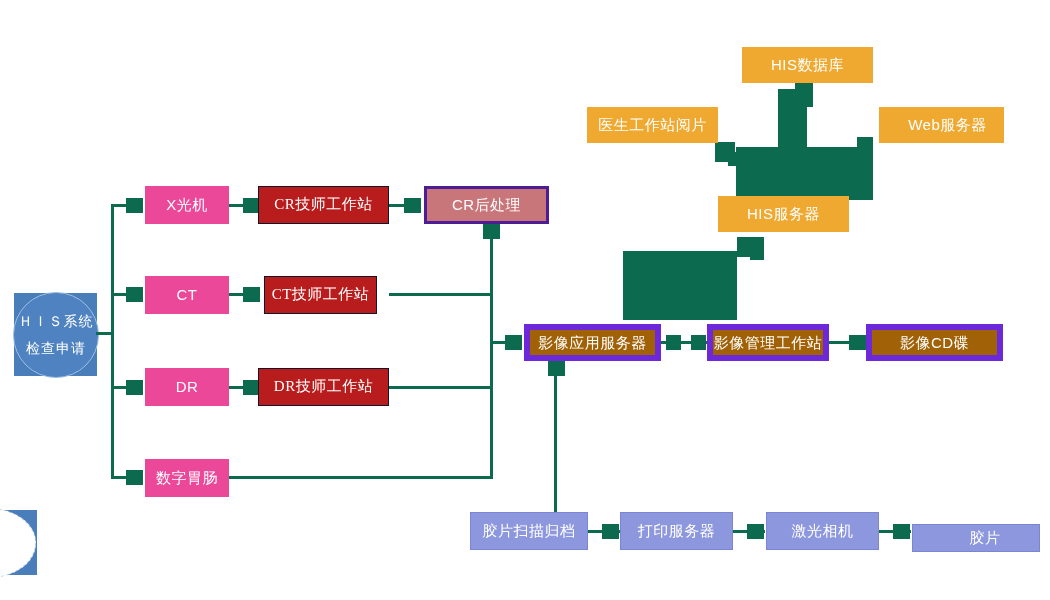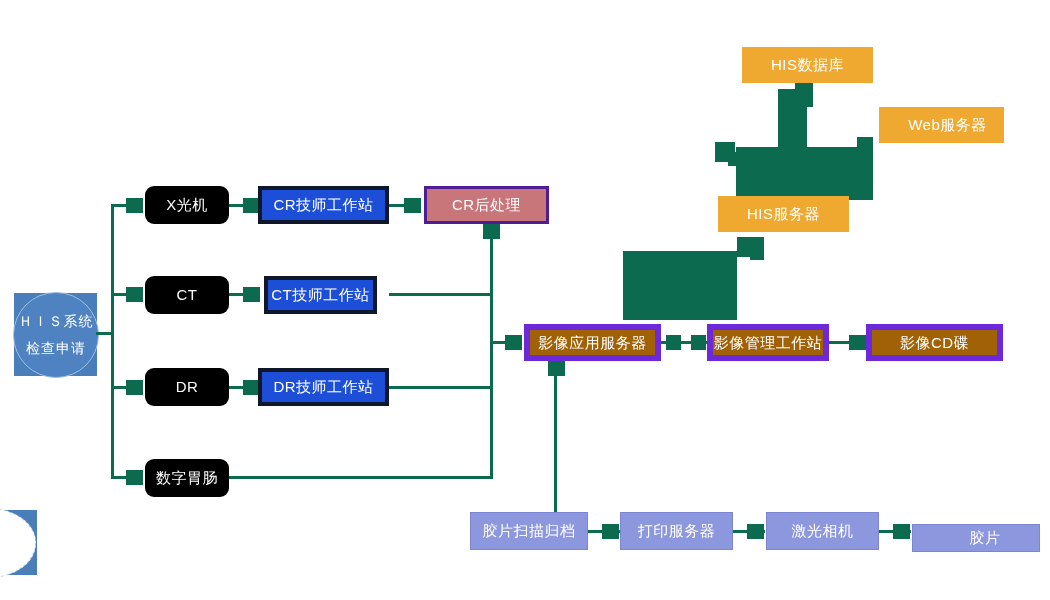--- a/index.html
+++ b/index.html
@@ -21,22 +21,22 @@
     align-items:center;
     justify-content:center;
     box-sizing:border-box;
     color:#ffffff;
     font-size:15px;
     letter-spacing:.5px;
     white-space:nowrap;
     line-height:1.15;
     user-select:none;
   }
-  .node.blue   { background:#000000;border-radius:9px; }
-  .node.purple { background:#1d4ed8; border:4px solid #0f172a; }
+  .node.blue   { background:#ec4899; }
+  .node.purple { background:#b91c1c; border:1px solid #0f172a;font-family:Liberation Serif, serif; }
   .node.red    { background:#C9767B; border:3px solid #4c1d95; }
   .node.orange { background:#a16207; border:6px solid #6d28d9; }
   .node.amber  { background:#EFA930; }
   .node.peri   { background:#8D97DE; border:1px solid #7A85D4; }
 
   
   .root-square{
     position:absolute;
     background:#4A7EBB;
   }
@@ -175,16 +175,17 @@
   <div class="blob" style="left:736px;top:147px;width:137px;height:53px;"></div>
   <div class="blob" style="left:857px;top:137px;width:16px;height:22px;"></div>
   <div class="blob" style="left:715px;top:142px;width:20px;height:20px;"></div>
   <div class="blob" style="left:728px;top:152px;width:14px;height:14px;"></div>
 
   <div class="blob" style="left:623px;top:251px;width:114px;height:69px;"></div>
   <div class="blob" style="left:737px;top:237px;width:27px;height:20px;"></div>
   <div class="blob" style="left:750px;top:246px;width:14px;height:14px;"></div>
 
   <div class="node amber" style="left:742px;top:47px;width:131px;height:36px;">HIS数据库</div>
+  <div class="node amber" style="left:587px;top:107px;width:131px;height:36px;">医生工作站阅片</div>
   <div class="node amber" style="left:879px;top:107px;width:125px;height:36px;padding-left:12px;">Web服务器</div>
   <div class="node amber" style="left:718px;top:196px;width:131px;height:36px;">HIS服务器</div>
 
 </div>
 
 </body></html>

